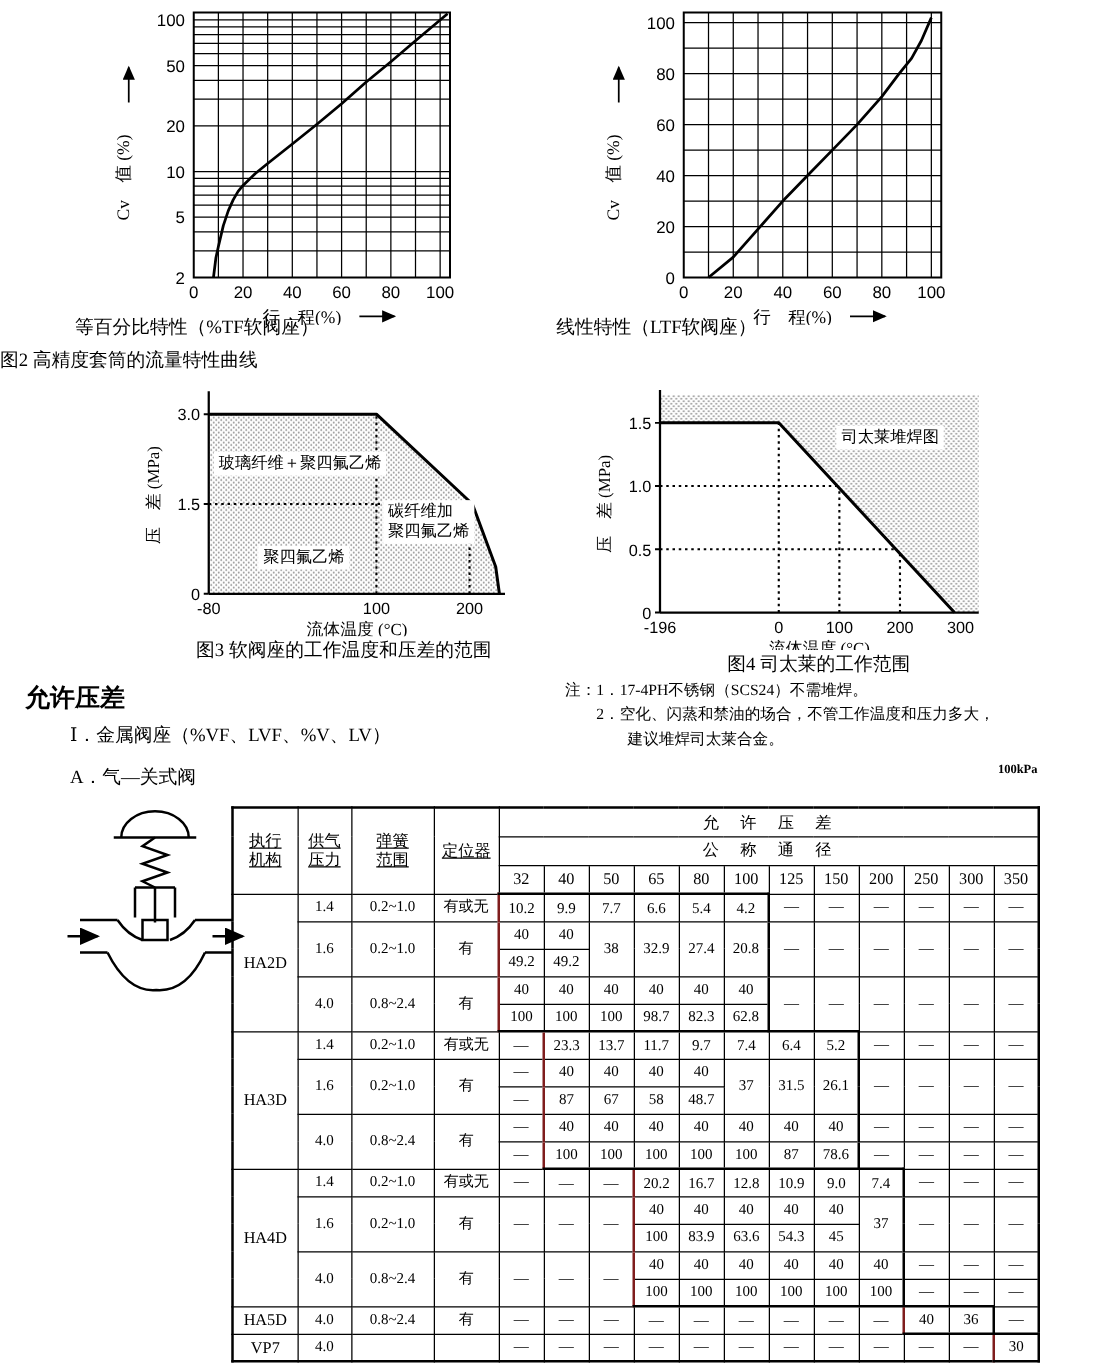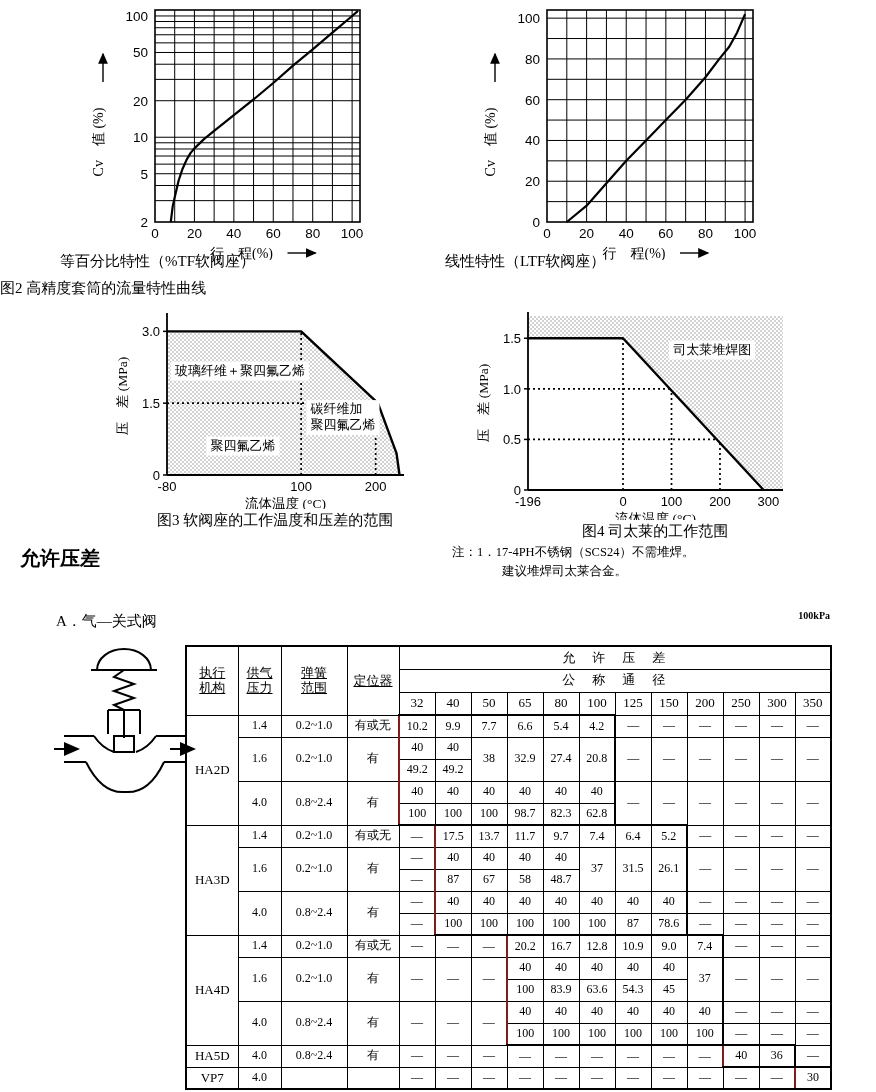--- a/index.html
+++ b/index.html
@@ -204,24 +204,26 @@
         <text x="269.9771863117871" y="198" text-anchor="middle" font-size="13" class="tick">200</text>
         <text x="318.4562737642585" y="198" text-anchor="middle" font-size="13" class="tick">300</text>
         <text x="205.5" y="215" text-anchor="middle" font-size="13.5" class="axlab">流体温度 (°C)</text>
         <text x="38" y="95" text-anchor="middle" font-size="13.5" class="axlab" transform="rotate(-90 38 95)">压　差 (MPa)</text>
       </svg>
   <div class="region-label" style="left: 262.221px; top: 42.3953px;">司太莱堆焊图</div></div>
   <div class="abs fig-cap" style="left:450px;top:522px;width:410px;">图4 司太莱的工作范围</div>
 
   <div id="notes" class="abs" style="left:452px;top:543px;width:420px;">
     <div class="n1">注：1．17-4PH不锈钢（SCS24）不需堆焊。</div>
+    <div class="n2">2．空化、闪蒸和禁油的场合，不管工作温度和压力多大，</div>
     <div class="n3">建议堆焊司太莱合金。</div>
   </div>
 
   <div id="sec-heading" class="abs" style="left:20px;top:545px;">允许压差</div>
+  <div class="abs sec-line" style="left:56px;top:579px;">Ⅰ．金属阀座（%VF、LVF、%V、LV）</div>
   <div class="abs sec-line" style="left:56px;top:612px;">A．气—关式阀</div>
   <div id="unit-label" class="abs" style="left:700px;top:610px;width:130px;">100kPa</div>
 
   <svg class="abs" style="left:50px;top:642px;" width="150" height="175" viewBox="0 0 150 175">
     <defs>
       <marker id="va" markerWidth="9" markerHeight="8" refX="7" refY="3.5" orient="auto">
         <path d="M0,0 L8,3.5 L0,7 Z" fill="#000"></path>
       </marker>
     </defs>
     <g stroke="#000" fill="none" stroke-width="2">
@@ -351,21 +353,21 @@
             <td class="bb">98.7</td>
             <td class="bb">82.3</td>
             <td class="bb br">62.8</td>
           </tr>
           <tr style="height: 22px;">
             <td rowspan="5" class="gname">HA3D</td>
             <td rowspan="1">1.4</td>
             <td rowspan="1">0.2~1.0</td>
             <td rowspan="1">有或无</td>
             <td rowspan="1">—</td>
-            <td rowspan="1" class="bt bl">17.5</td>
+            <td rowspan="1" class="bt bl">23.3</td>
             <td rowspan="1" class="bt">13.7</td>
             <td rowspan="1" class="bt">11.7</td>
             <td rowspan="1" class="bt">9.7</td>
             <td rowspan="1" class="bt">7.4</td>
             <td rowspan="1" class="bt">6.4</td>
             <td rowspan="1" class="bt br">5.2</td>
             <td rowspan="1">—</td>
             <td rowspan="1">—</td>
             <td rowspan="1">—</td>
             <td rowspan="1">—</td>

